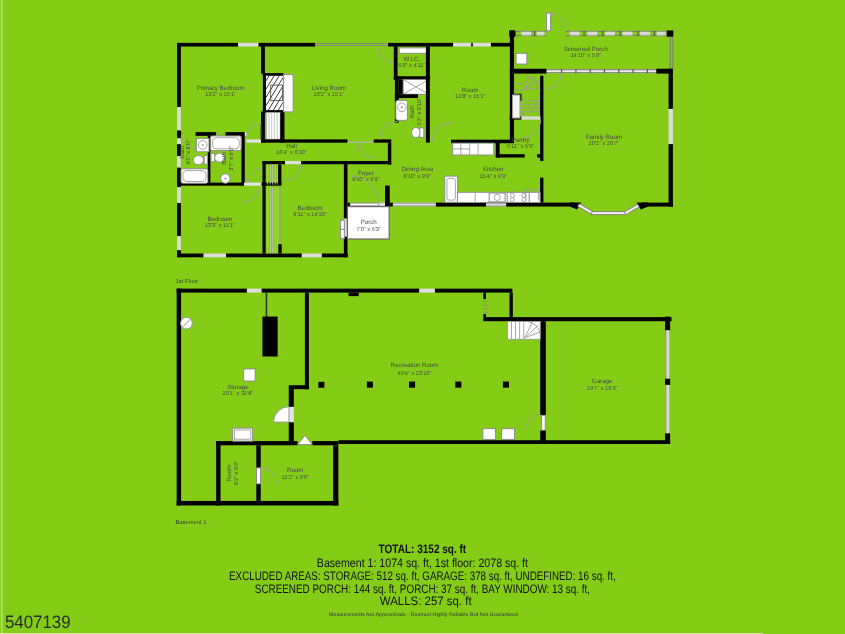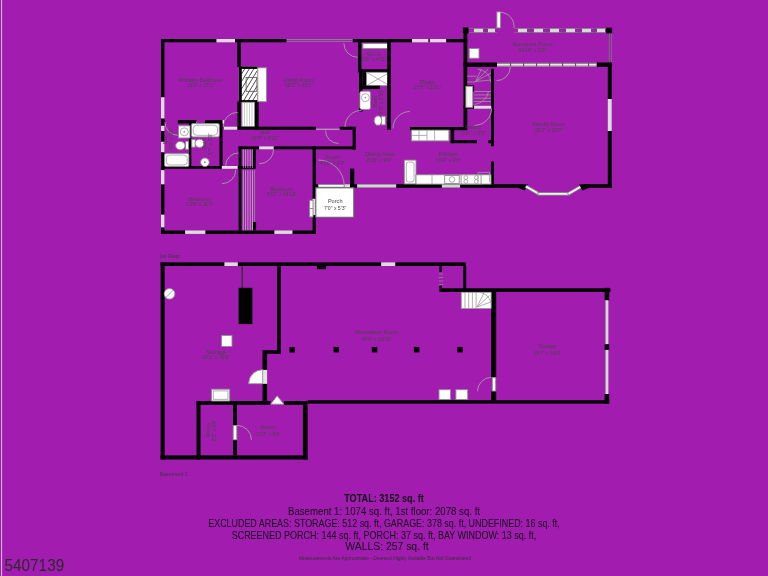--- a/index.html
+++ b/index.html
@@ -1,16 +1,16 @@
 <!DOCTYPE html>
 <html><head>
 <meta charset="utf-8">
 <style>
 html,body{margin:0;padding:0;background:#fff;}
-#page{position:relative;width:768px;height:576px;background:#a21caf;overflow:hidden;font-family:"Liberation Sans",sans-serif;}
+#page{position:relative;width:768px;height:576px;background:#84cc16;overflow:hidden;font-family:"Liberation Sans",sans-serif;}
 svg{position:absolute;left:0;top:0;}
 .w{fill:#000;}
 .win{fill:#dcdcdc;}
 .op{fill:#e3e3e3;}
 .fx{fill:#fff;stroke:#8c8c8c;stroke-width:0.9;}
 .fx2{fill:none;stroke:#9c9c9c;stroke-width:0.8;}
 .arc{fill:none;stroke:#a0a0a0;stroke-width:0.9;}
 .leaf{fill:#fff;stroke:#8c8c8c;stroke-width:0.9;}
 .hat{stroke:#c0c0c0;stroke-width:0.8;}
 .stair{fill:none;stroke:#9a9a9a;stroke-width:0.8;}

